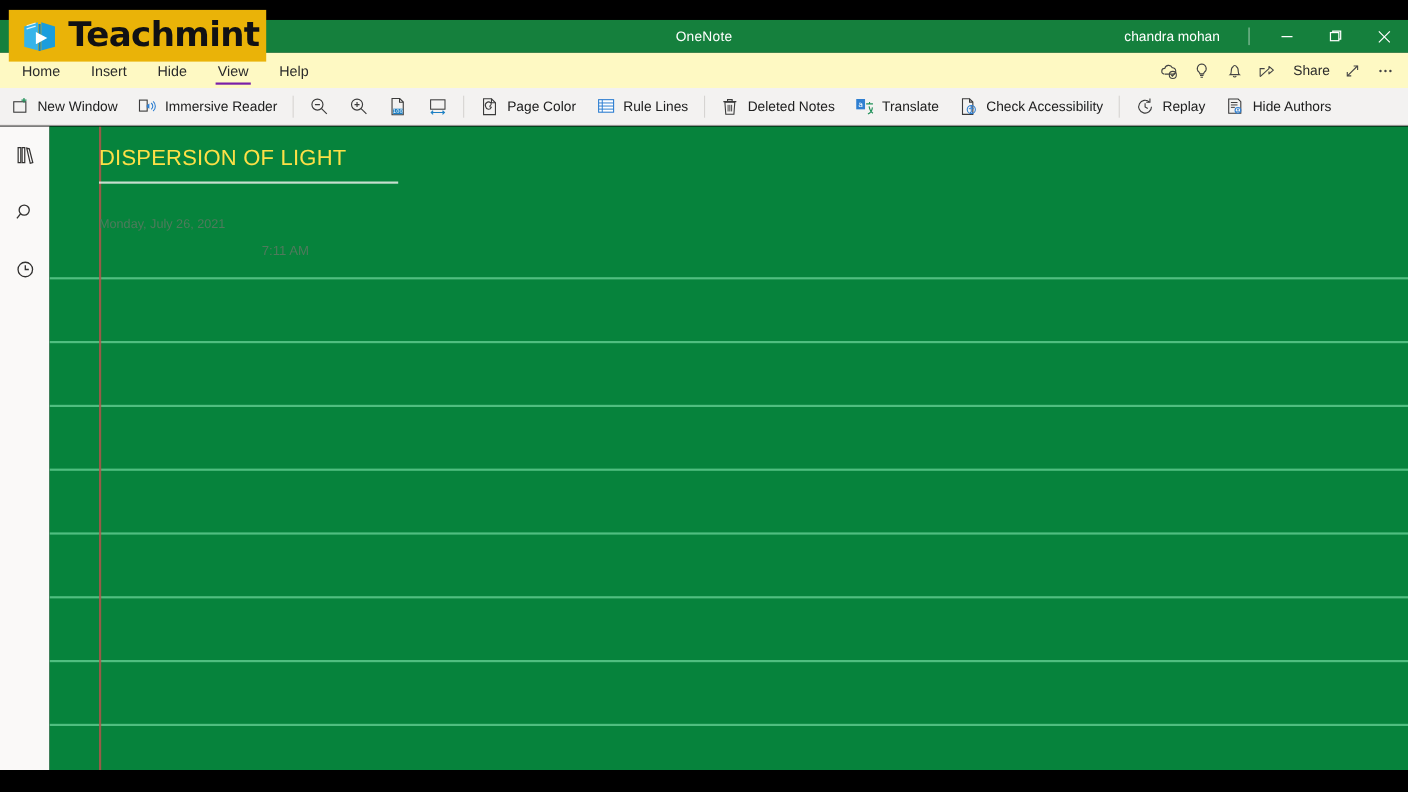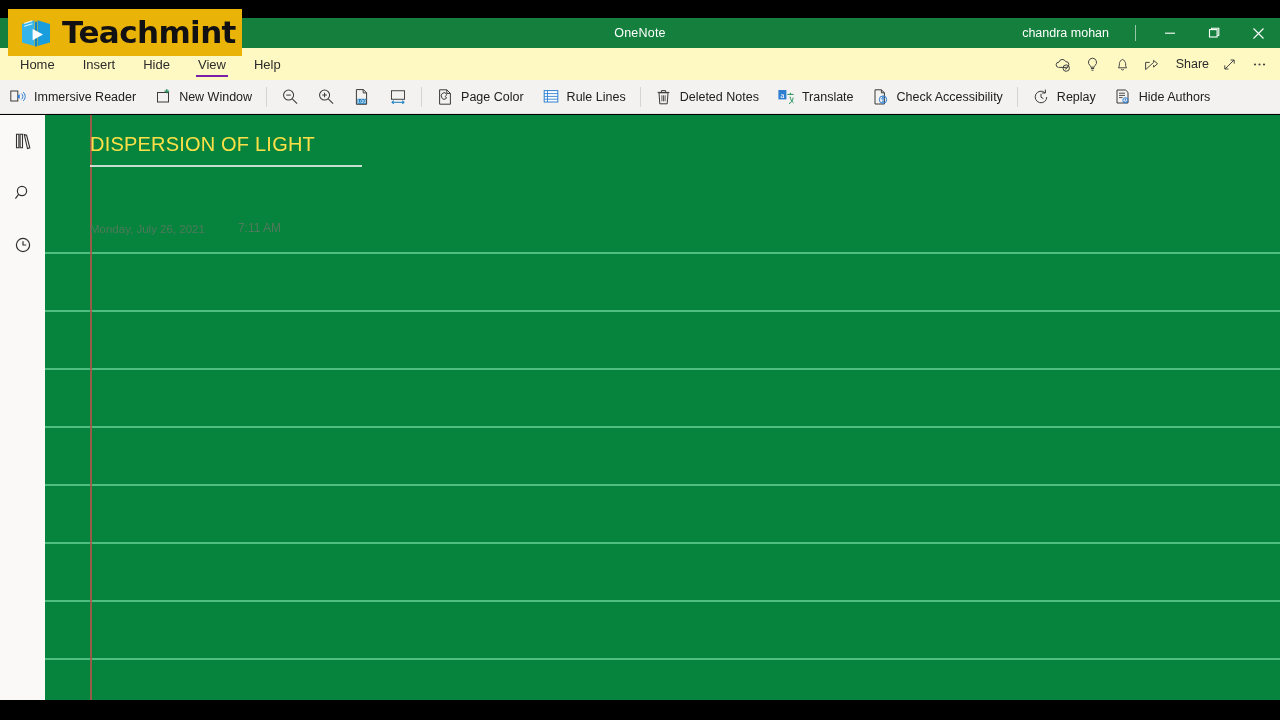--- a/index.html
+++ b/index.html
@@ -123,21 +123,21 @@
 
   .title-block { position: absolute; left: 45px; top: 18px; }
   .note-title {
     font-size: 20px; color: #fde047; font-weight: normal;
     letter-spacing: .2px; line-height: 1.1; white-space: nowrap;
     font-family: "Liberation Sans", sans-serif;
   }
   .title-underline {
     width: 272px; height: 1.5px; background: #e9efe9; margin-top: 10px; opacity: .85;
   }
-  .meta-row { display: flex; align-items: flex-end; margin-top: 6px; }
+  .meta-row { display: flex; align-items: center; margin-top: 6px; }
   .meta-date { font-size: 11.5px; color: #4f7a5c; white-space: nowrap; }
   .meta-time { font-size: 12px; color: #4f7a5c; margin-left: 33px; white-space: nowrap; margin-top: 48px; }
 
   
   .bar-top { position: absolute; left: 0; top: 0; width: 1280px; height: 18px; background: #000; z-index: 30; }
   .bar-bottom { position: absolute; left: 0; top: 700px; width: 1280px; height: 20px; background: #000; z-index: 30; }
 </style>
 </head>
 <body>
 
@@ -232,37 +232,37 @@
             <circle cx="13" cy="8.5" r="1.1" fill="#444"></circle>
         </svg>
       </div>
     </div>
   </div>
 
   <div class="ribbon">
 
     <div class="cmd">
       <span class="ic">
+        <svg width="17" height="17" viewBox="0 0 17 17">
+          <rect x="2.5" y="4.5" width="11" height="9.5" fill="none" stroke="#3b3b3b" stroke-width="1"></rect>
+          <path d="M9.5 3.1h4.6M11.8 1v4.3" stroke="#21915a" stroke-width="1.1" fill="none"></path>
+        </svg>
+      </span>
+      <span class="lbl">New Window</span>
+    </div>
+
+    <div class="cmd">
+      <span class="ic">
         <svg width="18" height="17" viewBox="0 0 18 17">
           <rect x="1.8" y="3" width="7" height="10" fill="none" stroke="#3b3b3b" stroke-width="1"></rect>
           <path d="M10.8 6.2v4.6l-2.4-1.4V7.6z" fill="#2f7fd1"></path>
           <path d="M12.4 5.6a3.6 3.6 0 0 1 0 5.8M14.2 4.1a5.8 5.8 0 0 1 0 8.8" stroke="#2f7fd1" stroke-width="1" fill="none"></path>
         </svg>
       </span>
       <span class="lbl">Immersive Reader</span>
-    </div>
-
-    <div class="cmd">
-      <span class="ic">
-        <svg width="17" height="17" viewBox="0 0 17 17">
-          <rect x="2.5" y="4.5" width="11" height="9.5" fill="none" stroke="#3b3b3b" stroke-width="1"></rect>
-          <path d="M9.5 3.1h4.6M11.8 1v4.3" stroke="#21915a" stroke-width="1.1" fill="none"></path>
-        </svg>
-      </span>
-      <span class="lbl">New Window</span>
     </div>
 
     <div class="vsep"></div>
 
     <div class="cmd">
       <span class="ic">
         <svg width="19" height="19" viewBox="0 0 19 19">
           <circle cx="8" cy="8" r="5.3" fill="none" stroke="#3b3b3b" stroke-width="1.1"></circle>
           <path d="M11.9 11.9L17 17" stroke="#3b3b3b" stroke-width="1.1" fill="none"></path>
           <path d="M5.6 8h4.8" stroke="#3b3b3b" stroke-width="1.1" fill="none"></path>

